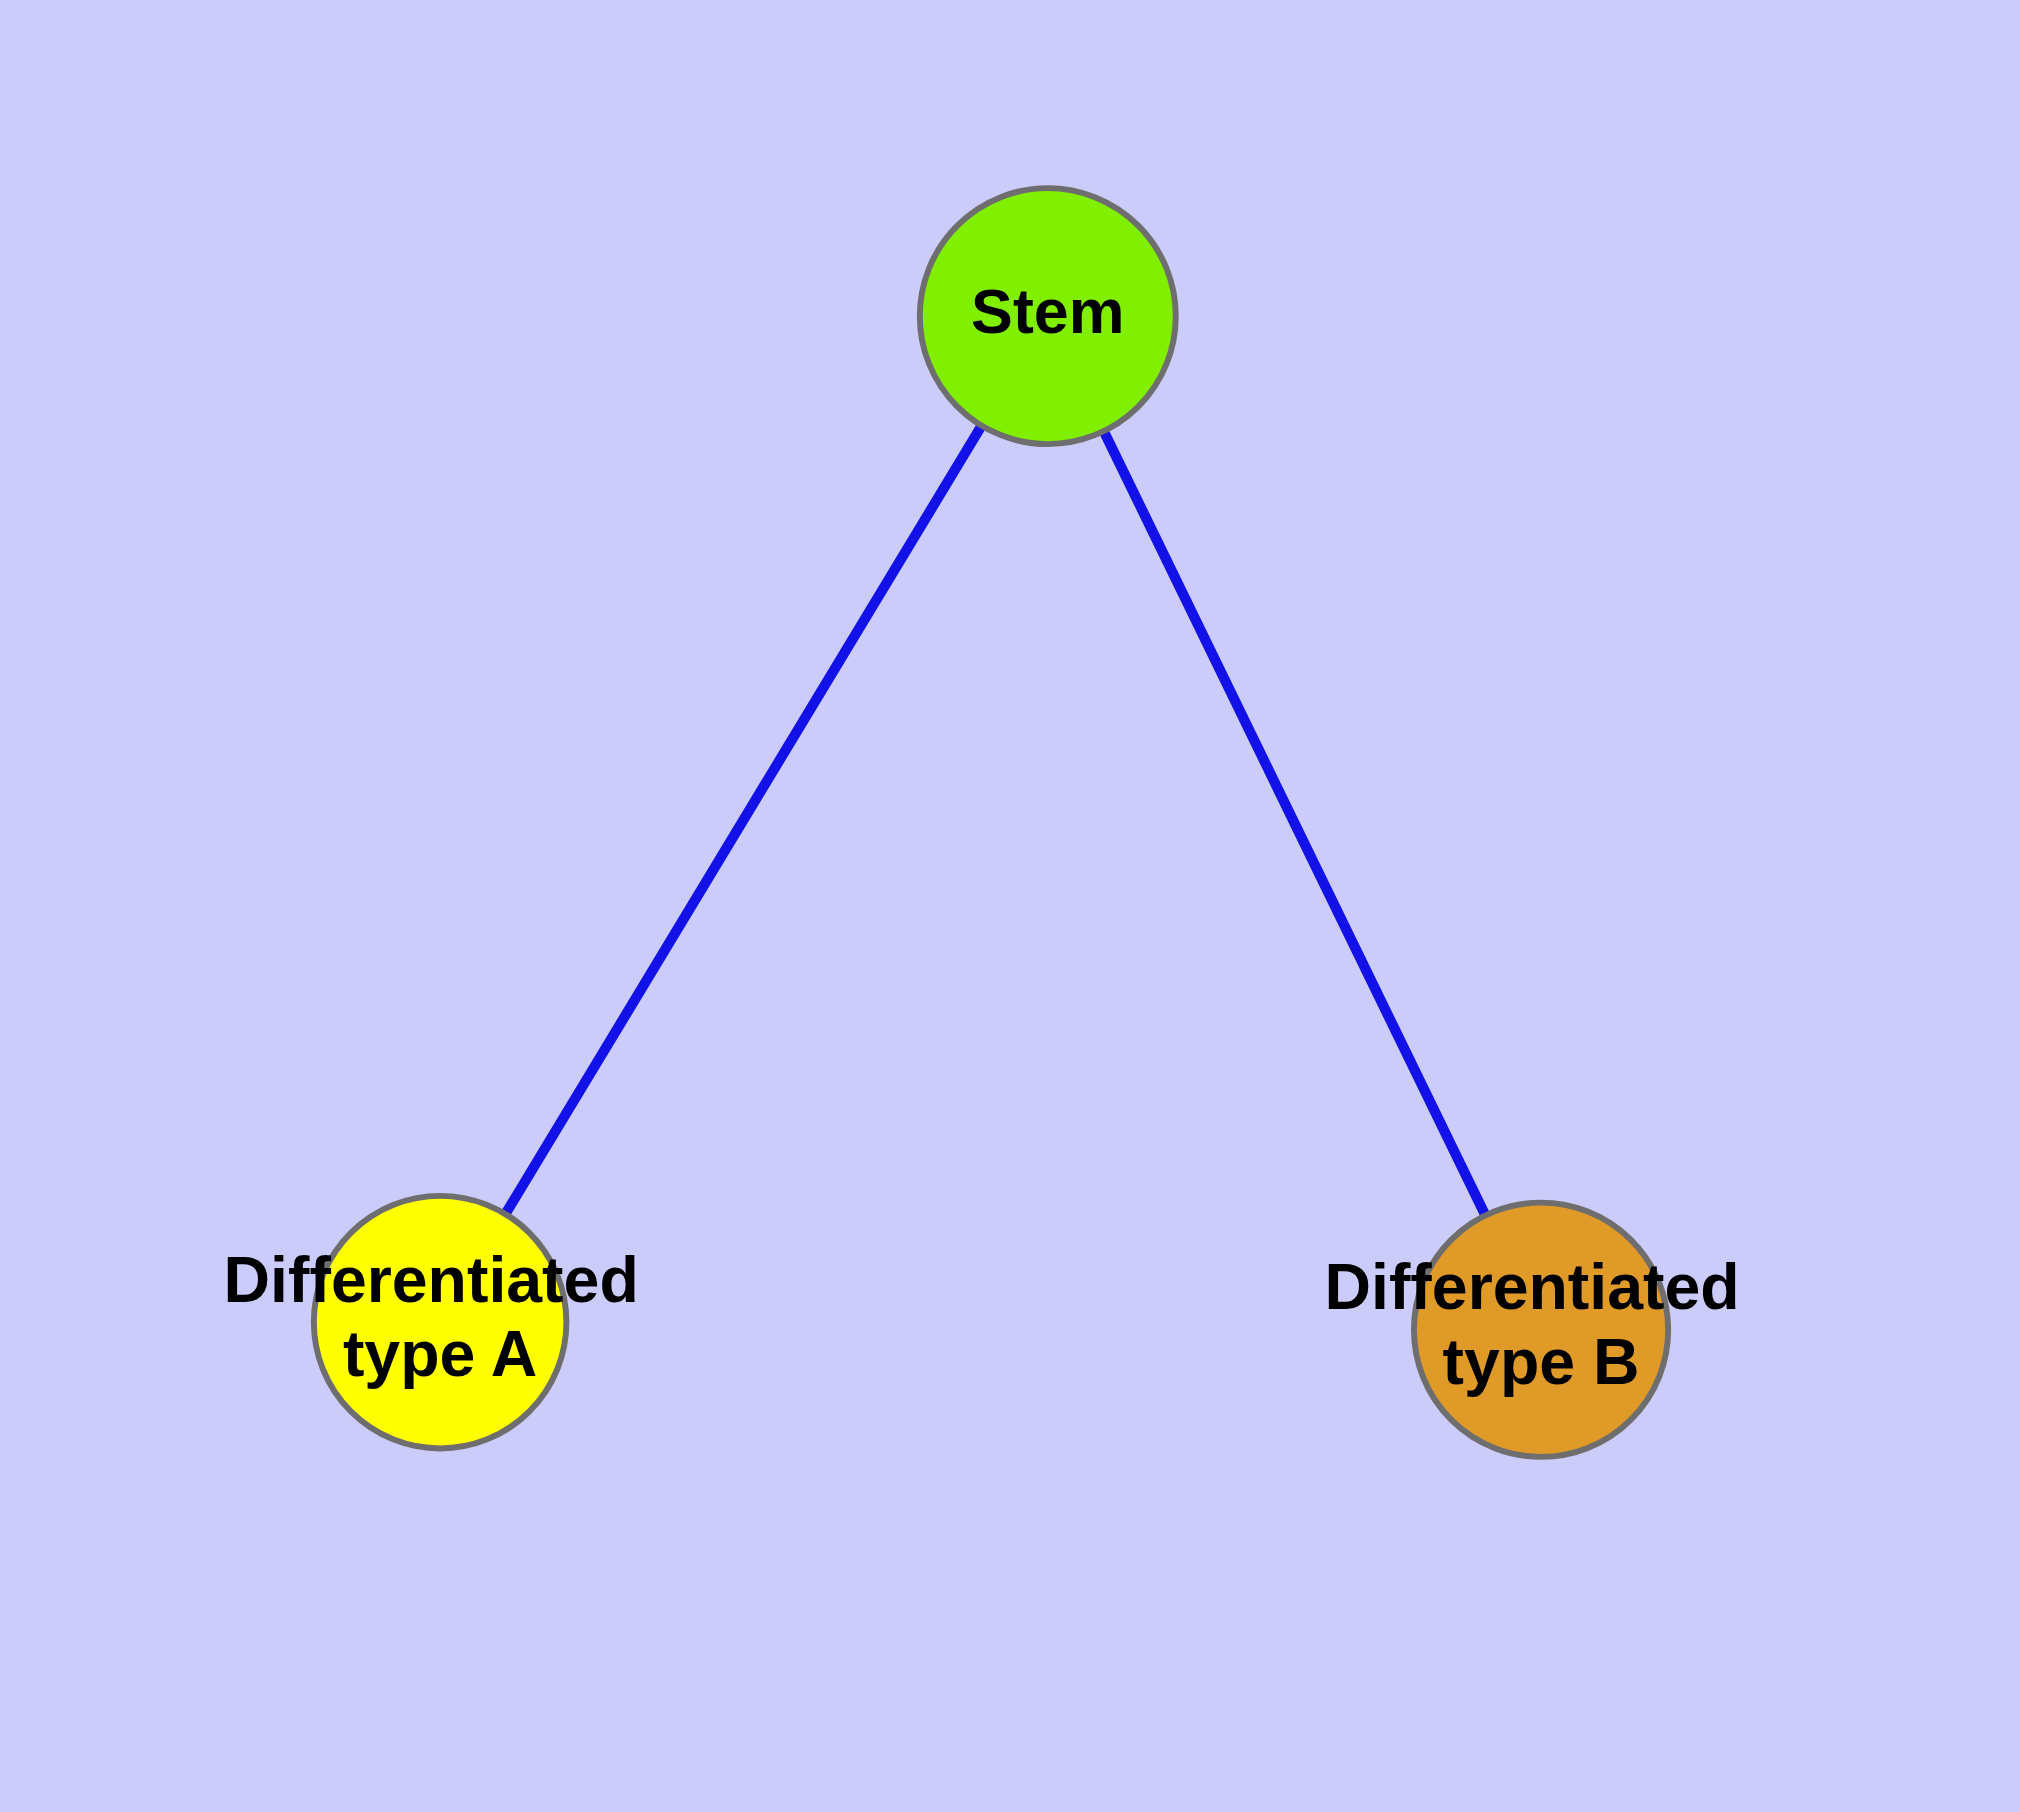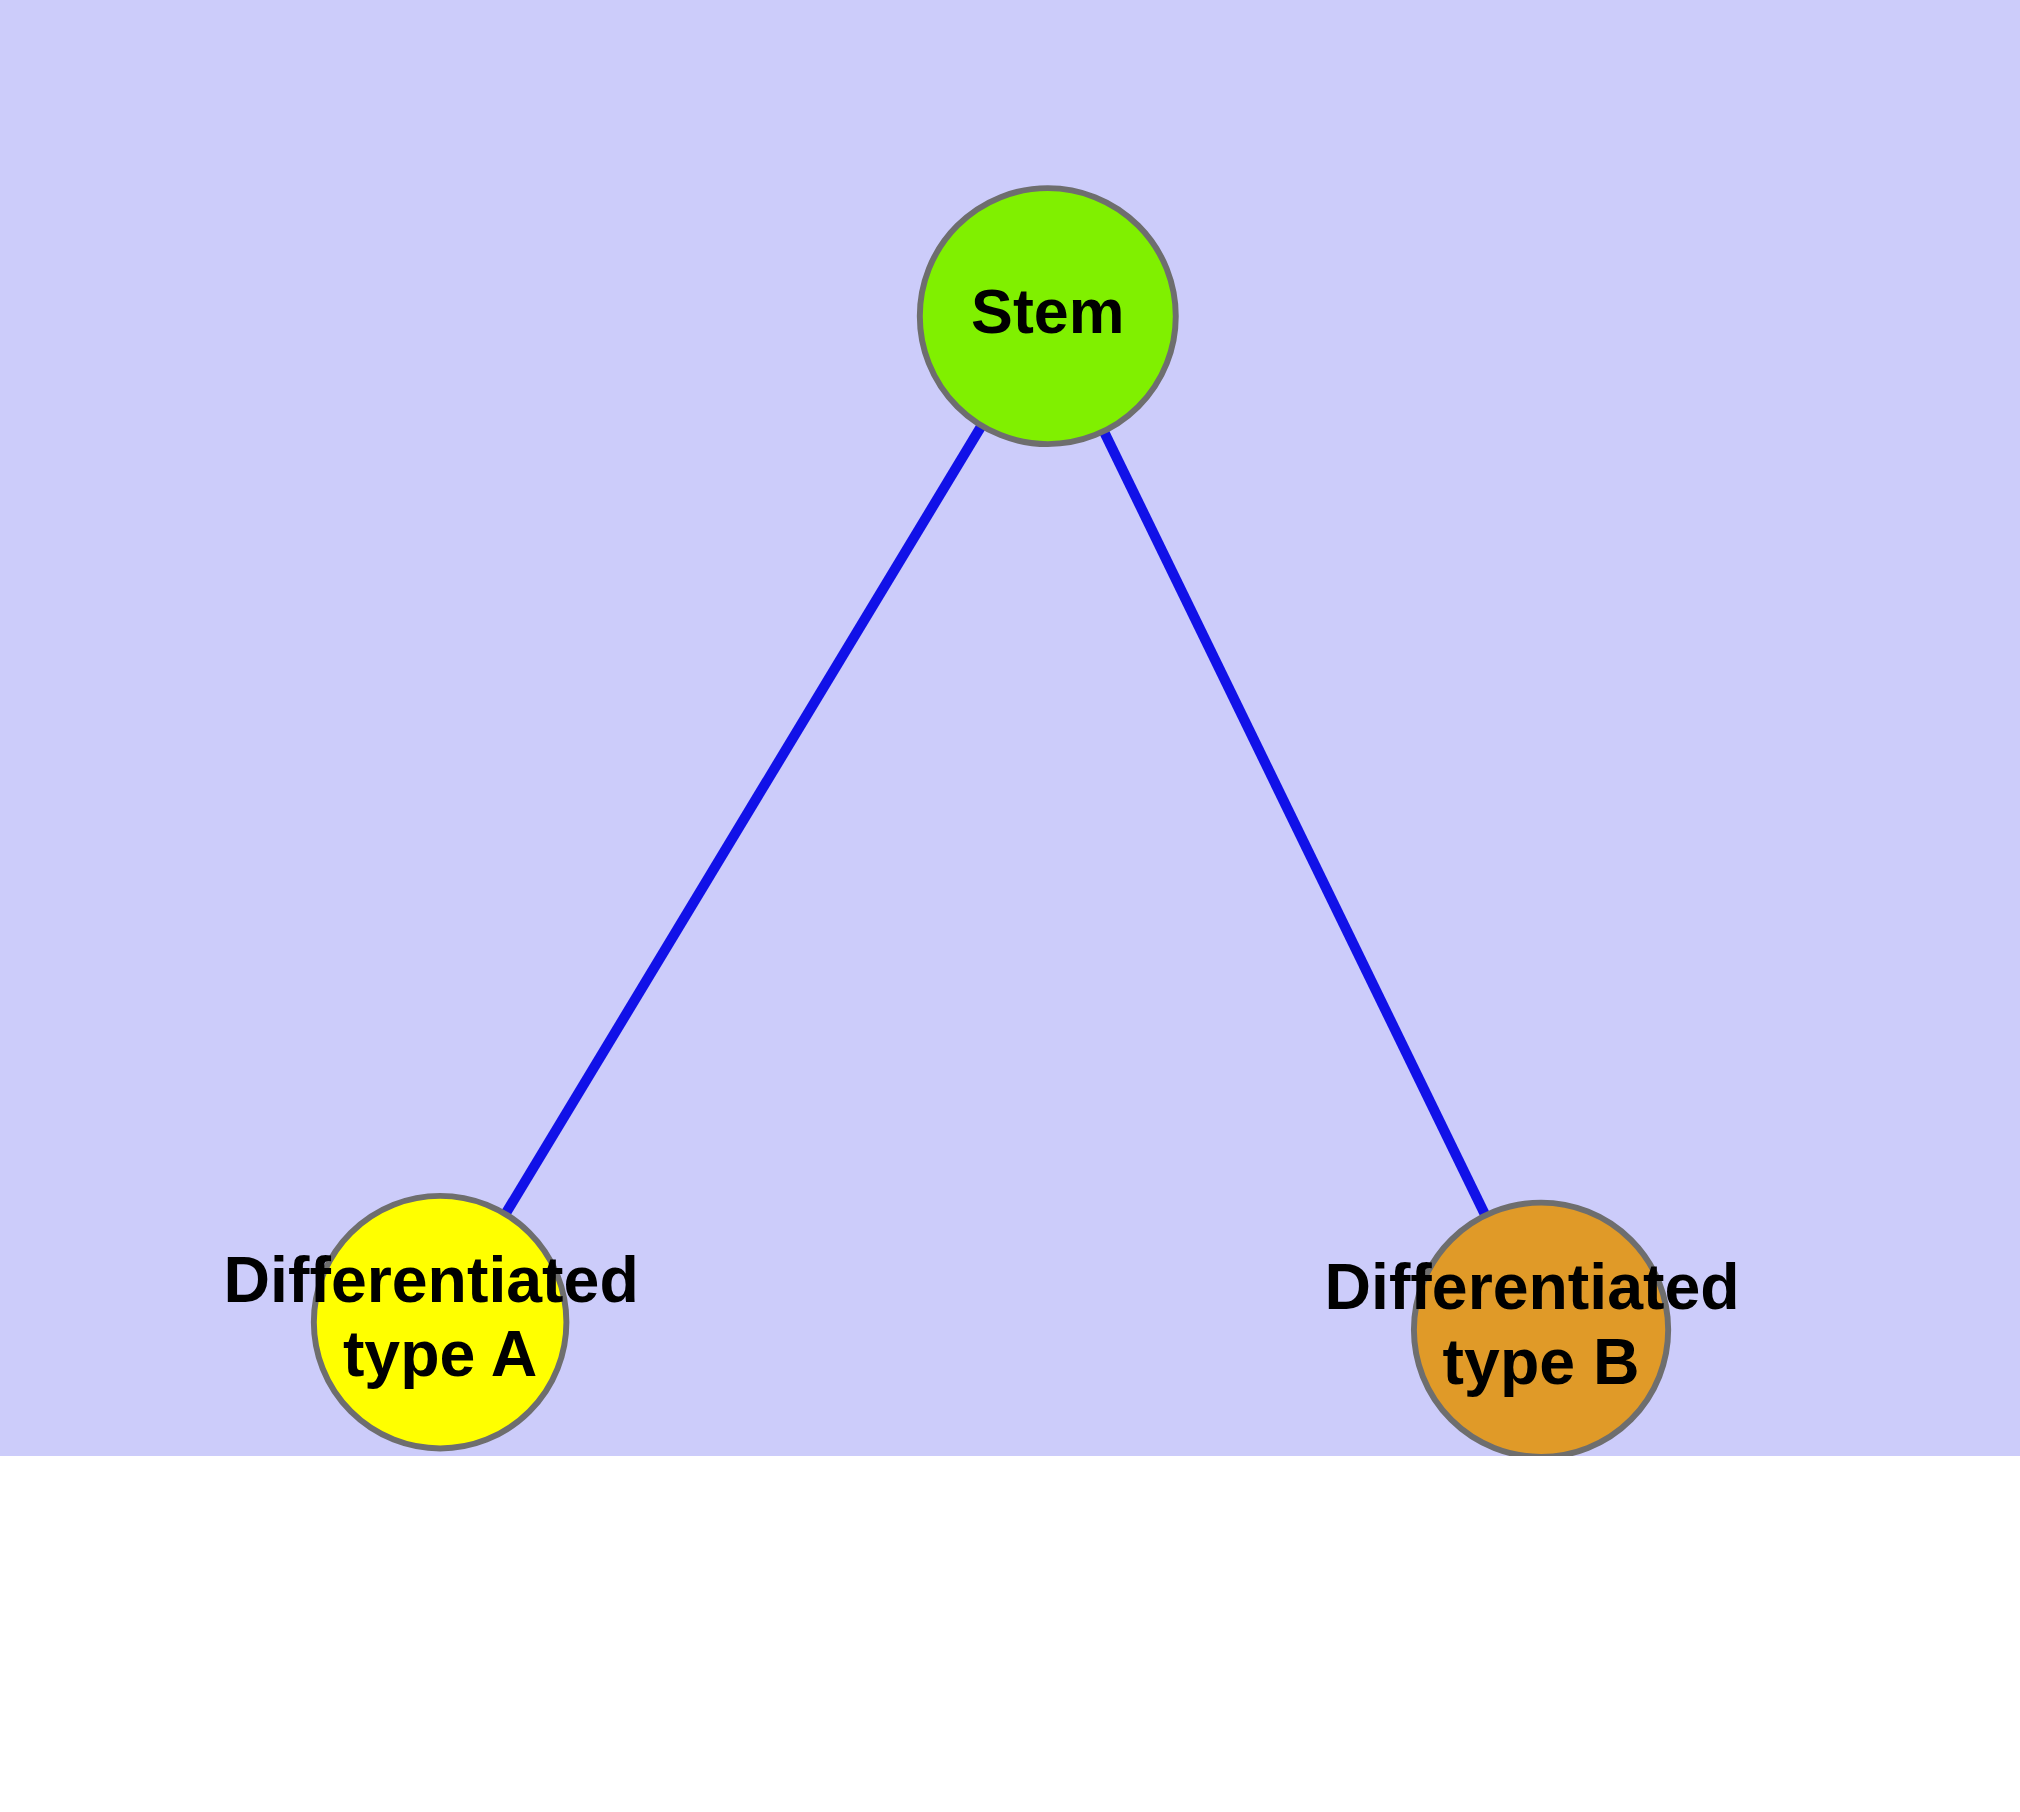--- a/index.html
+++ b/index.html
@@ -4,21 +4,21 @@
 <title>Cell differentiation graph</title>
 <style>
   html, body {
     margin: 0;
     padding: 0;
     background: #ffffff;
   }
   #canvas {
     position: relative;
     width: 2021px;
-    height: 1456px;
+    height: 1812px;
     overflow: hidden;
     background: #ccccfa;
     font-family: "Liberation Sans", sans-serif;
   }
   #graph-svg {
     position: absolute;
     left: 0;
     top: 0;
     width: 2021px;
     height: 1812px;

